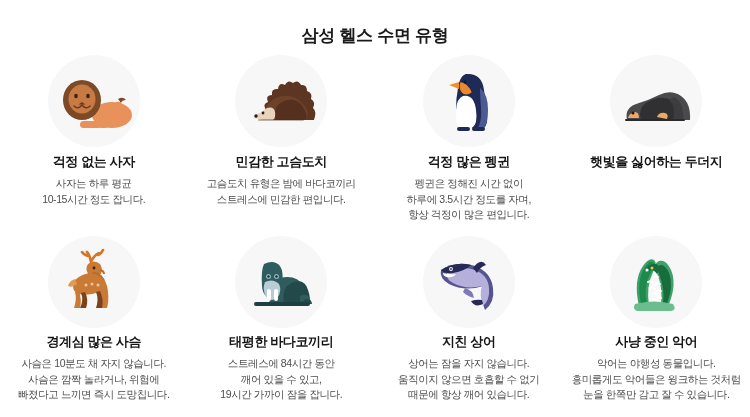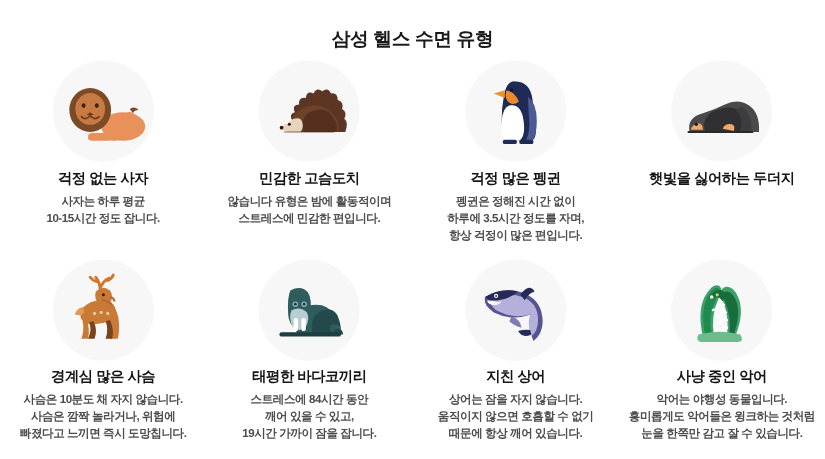--- a/index.html
+++ b/index.html
@@ -62,21 +62,20 @@
     margin-bottom:5px;
     white-space:nowrap;
   }
   .card-desc {
     font-size:10.5px;
     line-height:1.48;
     color:#4d4d4d;
     letter-spacing:-0.4px;
     text-align:center;
     white-space:pre-line;
-    font-weight:bold;
   }
   .row2 .art-wrap { margin-bottom:5px; }
 </style>
 </head>
 <body>
 
 <div class="page">
 
   <div class="page-title">삼성 헬스 수면 유형</div>
 
@@ -112,21 +111,21 @@
           <path d="M24 54 q-4 -16 10 -22 q14 -6 25 4 q9 8 6 18 z" fill="#6e4229"></path>
           <path d="M34 54 q-4 -14 8 -19 q12 -5 19 6 q5 7 3 13 z" fill="#55301e"></path>
           <path d="M20 54 q-3 -9 5 -12 q7 -2 8 4 q1 5 -2 8 z" fill="#e8d3bd"></path>
           <path d="M12 52 q3 -6 9 -5 q4 1 3 7 z" fill="#e8d3bd"></path>
           <circle cx="14" cy="50" r="1.7" fill="#2e1b10"></circle>
           <circle cx="21" cy="47" r="1.4" fill="#2e1b10"></circle>
           <rect x="16" y="53" width="46" height="2" rx="1" fill="#4a2a1a" opacity="0.35"></rect>
         </svg>
       </div>
       <div class="card-title">민감한 고슴도치</div>
-      <div class="card-desc">않습니다 유형은 밤에 활동적이며
+      <div class="card-desc">고슴도치 유형은 밤에 바다코끼리
 스트레스에 민감한 편입니다.</div>
     </div>
 
     <div class="card">
       <div class="art-wrap">
         <svg width="78" height="70" viewBox="0 0 78 70">
           <path d="M38 8 q14 0 16 16 q2 14 3 26 q1 8 -3 12 l-22 0 q-6 -6 -6 -18 q0 -12 2 -22 q2 -14 10 -14 z" fill="#1f2a56"></path>
           <path d="M50 22 q8 6 8 22 q0 12 -4 18 l-6 0 q4 -8 3 -20 q-1 -14 -1 -20 z" fill="#4a5a94"></path>
           <path d="M33 30 q11 -2 13 14 q2 14 -4 18 l-12 0 q-5 -6 -4 -18 q1 -12 7 -14 z" fill="#ffffff"></path>
           <path d="M32 14 q9 -3 11 6 q1 6 -4 8 q-7 2 -9 -5 q-1 -6 2 -9 z" fill="#ec8a2a"></path>

